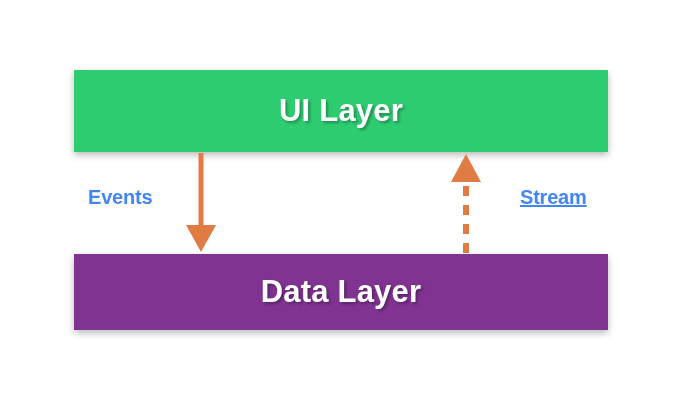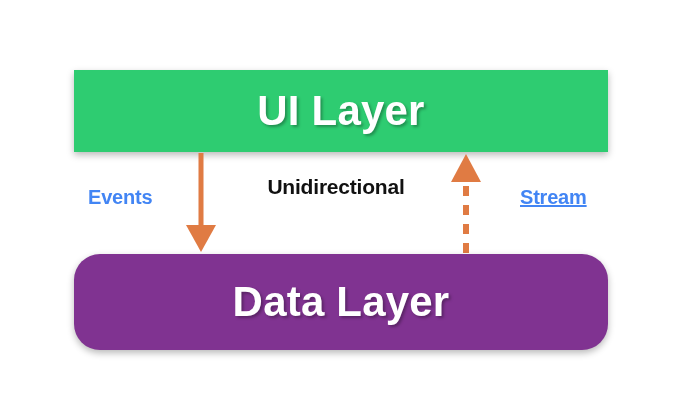--- a/index.html
+++ b/index.html
@@ -32,27 +32,26 @@
     justify-content: center;
     box-shadow: 0 3px 7px rgba(0,0,0,0.28);
   }
   #ui-layer-box {
     top: 70px;
     height: 82px;
     background: #2ECC71;
   }
   #data-layer-box {
     top: 254px;
-    height: 96px;
+    height: 76px;
     background: #803391;
-    border-radius: 26px;
   }
   .layer-label {
     color: #ffffff;
-    font-size: 42px;
+    font-size: 31px;
     font-weight: bold;
     letter-spacing: 0.2px;
     text-shadow: 2px 2px 3px rgba(0,0,0,0.30);
     white-space: nowrap;
   }
 
   
   .side-label {
     position: absolute;
     color: #4285F4;
@@ -104,21 +103,20 @@
   </div>
 
   <div id="events-label" class="side-label">Events</div>
 
   <svg id="events-arrow" class="arrow-svg" width="46" height="102" viewBox="0 0 46 102">
     <line x1="23" y1="1" x2="23" y2="80" stroke="#E07B43" stroke-width="5"></line>
     <polygon points="23,100 8,73 38,73" fill="#E07B43"></polygon>
   </svg>
 
   <div id="flow-caption">
-    <span class="caption-line">Unidirectional</span>
   </div>
 
   <svg id="stream-arrow" class="arrow-svg" width="46" height="102" viewBox="0 0 46 102">
     <polygon points="23,2 8,30 38,30" fill="#E07B43"></polygon>
     <line x1="23" y1="34" x2="23" y2="101" stroke="#E07B43" stroke-width="6" stroke-dasharray="10,9"></line>
   </svg>
 
   <div id="stream-label" class="side-label">Stream</div>
 
   <div id="data-layer-box" class="layer-box">

